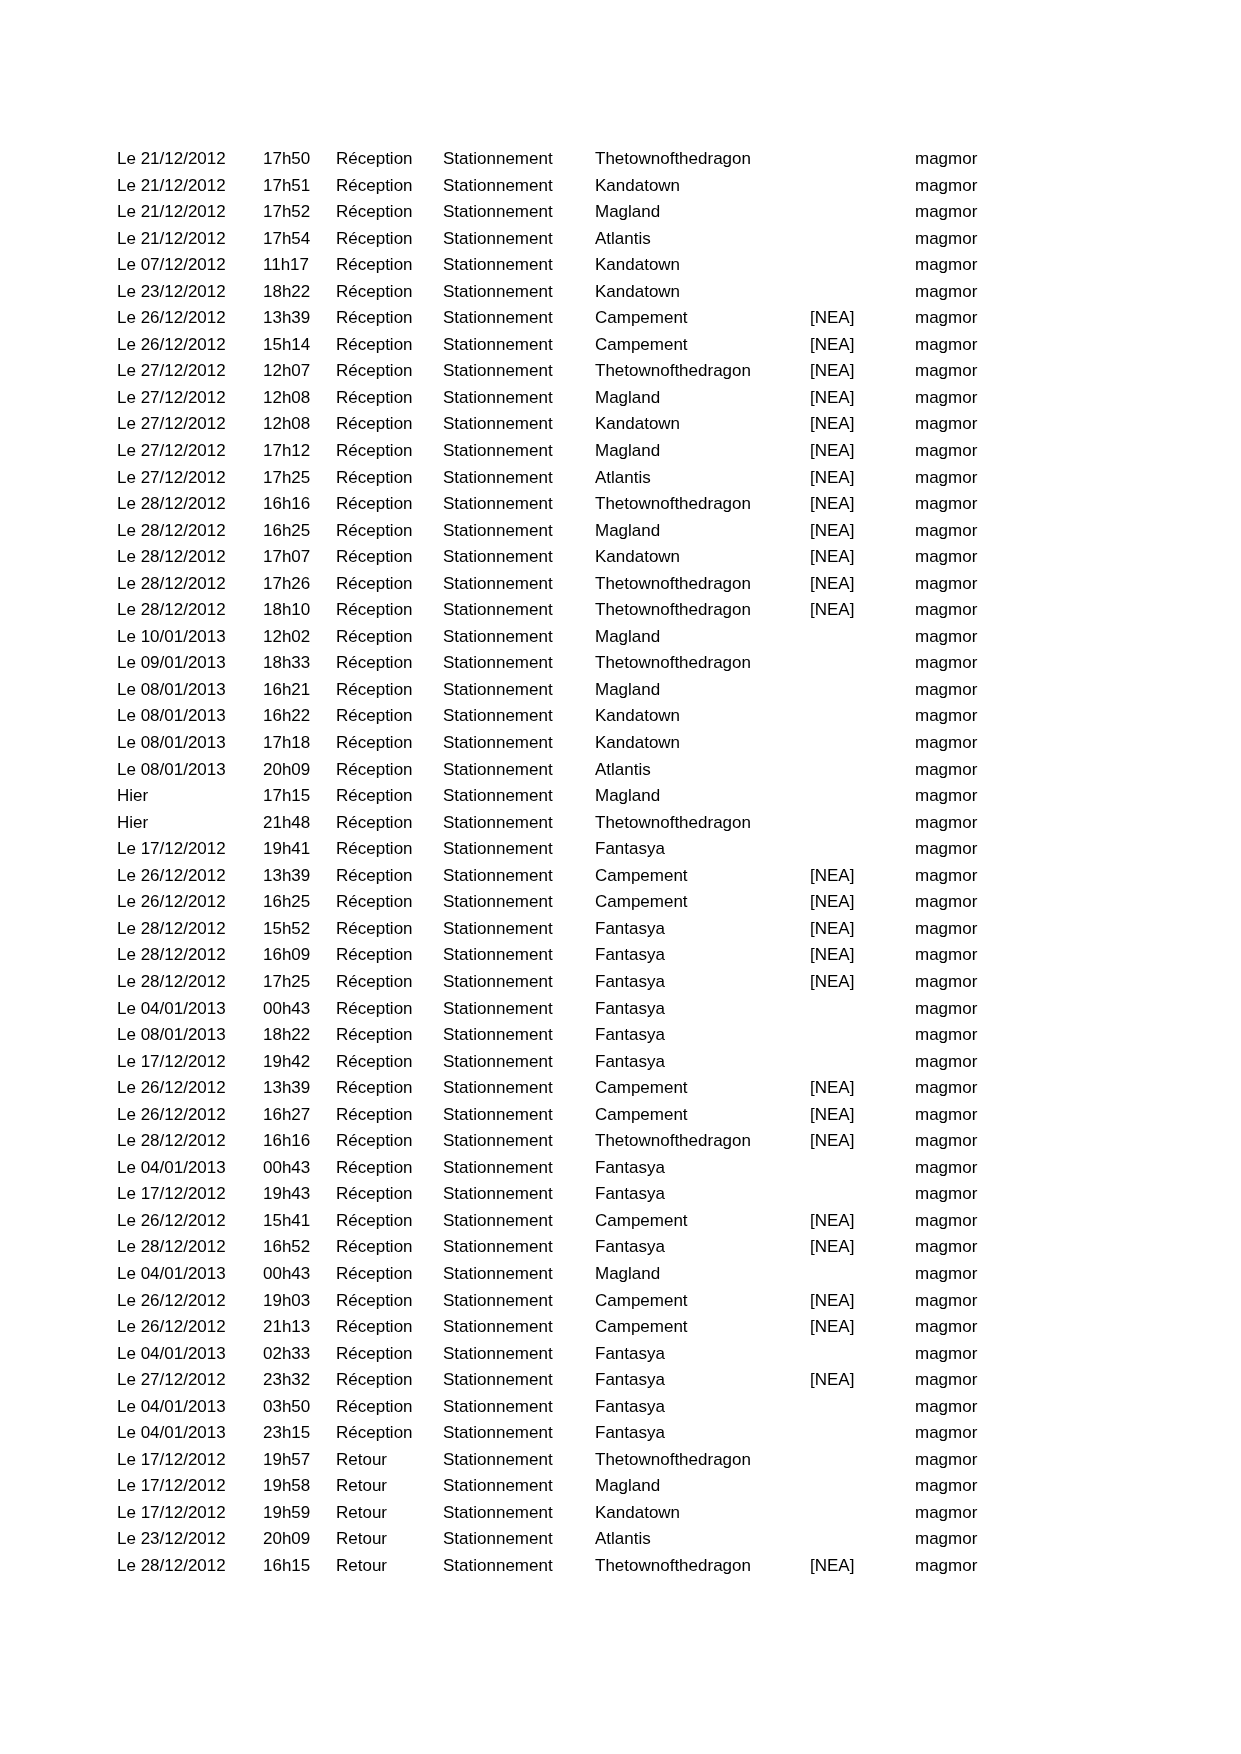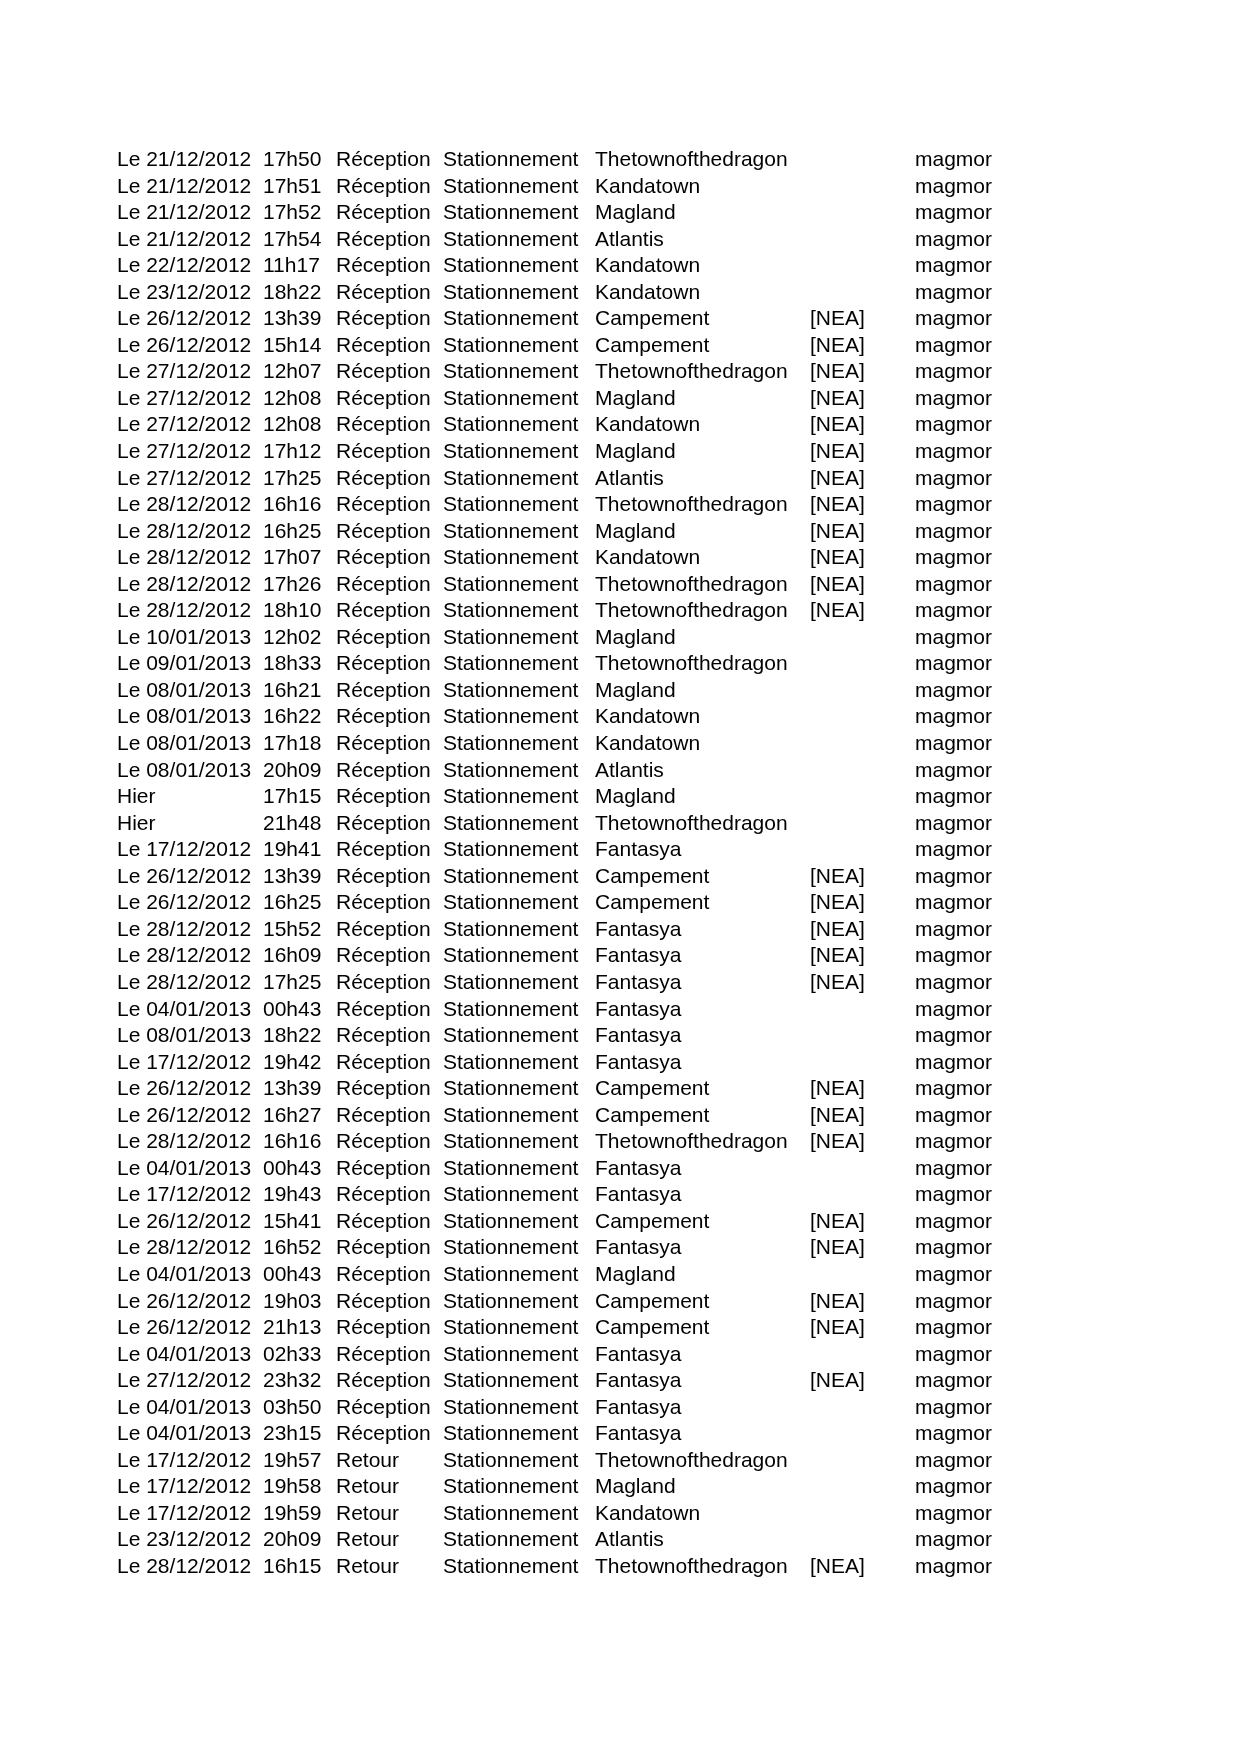--- a/index.html
+++ b/index.html
@@ -17,21 +17,21 @@
   }
   .page {
     position: absolute;
     inset: 0;
     background: #ffffff;
   }
   .log-table {
     position: absolute;
     left: 117px;
     top: 146px;
-    font-size: 21px;
+    font-size: 17px;
   }
   .row {
     display: grid;
     grid-template-columns: 146px 73px 107px 152px 215px 105px 100px;
     height: 26.55px;
     line-height: 26.55px;
     white-space: nowrap;
   }
   .cell {
     display: block;
@@ -77,21 +77,21 @@
     <span class="cell">Le 21/12/2012</span>
     <span class="cell">17h54</span>
     <span class="cell">Réception</span>
     <span class="cell">Stationnement</span>
     <span class="cell">Atlantis</span>
     <span class="cell"></span>
     <span class="cell">magmor</span>
   </div>
 
   <div class="row">
-    <span class="cell">Le 22/12/2012</span>
+    <span class="cell">Le 07/12/2012</span>
     <span class="cell">11h17</span>
     <span class="cell">Réception</span>
     <span class="cell">Stationnement</span>
     <span class="cell">Kandatown</span>
     <span class="cell"></span>
     <span class="cell">magmor</span>
   </div>
 
   <div class="row">
     <span class="cell">Le 23/12/2012</span>

